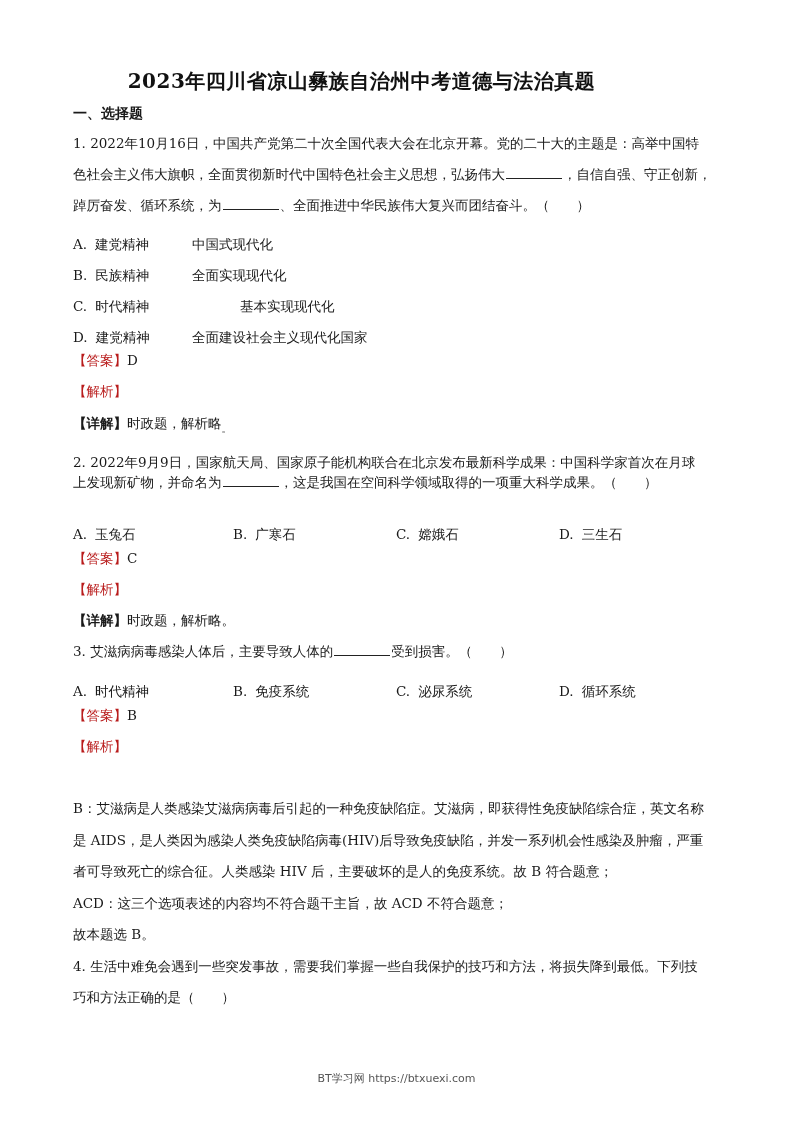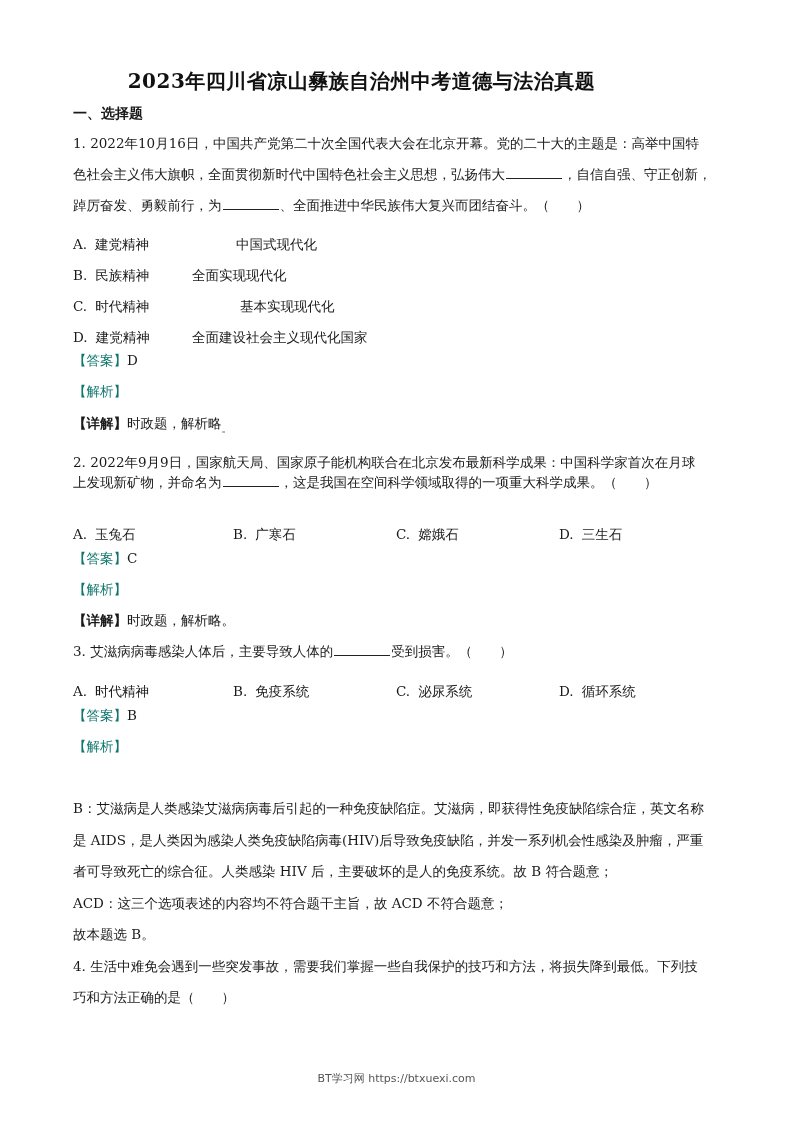--- a/index.html
+++ b/index.html
@@ -8,47 +8,47 @@
   .page { position:absolute; left:0; top:0; width:793px; height:1122px; }
   .title { position:absolute; left:0; width:723px; top:68px; text-align:center;
            font-size:20px; font-weight:bold; letter-spacing:0.5px; color:#111; }
   .line { position:absolute; left:73px; width:650px; font-size:13.5px; line-height:20px;
           white-space:nowrap; color:#1a1a1a; }
   .section { font-weight:bold; font-size:14px; }
   .blank { display:inline-block; width:56px; border-bottom:1px solid #222; height:14px; vertical-align:baseline; margin:0 1px; }
   .opt-row { position:absolute; left:73px; width:650px; font-size:13.5px; line-height:20px; white-space:nowrap; }
   .opt { position:absolute; top:8px; }
   .opt .letter { margin-right:8px; }
-  .tag { color:#0f766e; }
+  .tag { color:#b91c1c; }
   .ansval { color:#1a1a1a; }
   .bold-bracket { font-weight:bold; }
   .dot { font-size:10px; vertical-align:-4px; }
   .footer { position:absolute; left:0; width:793px; top:1071px; text-align:center;
             font-family:"DejaVu Sans","Liberation Sans",sans-serif; font-size:11px; color:#555; }
 </style>
 </head>
 <body>
 
 <div class="page">
 
   <div class="title">2023年四川省凉山彝族自治州中考道德与法治真题</div>
 
   <div class="line section" style="top:103px;">一、选择题</div>
 
   <div class="line" style="top:133px;">1. 2022年10月16日，中国共产党第二十次全国代表大会在北京开幕。党的二十大的主题是：高举中国特</div>
   <div class="line" style="top:164px;">
     <span>色社会主义伟大旗帜，全面贯彻新时代中国特色社会主义思想，弘扬伟大</span><span class="blank"></span><span>，自信自强、守正创新，</span>
   </div>
   <div class="line" style="top:195px;">
-    <span>踔厉奋发、勇毅前行，为</span><span class="blank"></span><span>、全面推进中华民族伟大复兴而团结奋斗。（　　）</span>
+    <span>踔厉奋发、循环系统，为</span><span class="blank"></span><span>、全面推进中华民族伟大复兴而团结奋斗。（　　）</span>
   </div>
 
   <div class="opt-row" style="top:226px;">
     <span class="opt" style="left:0;"><span class="letter">A.</span><span>建党精神</span></span>
-    <span class="opt" style="left:119px;margin-left:44px;">中国式现代化</span>
+    <span class="opt" style="left:119px;">中国式现代化</span>
   </div>
   <div class="opt-row" style="top:257px;">
     <span class="opt" style="left:0;"><span class="letter">B.</span><span>民族精神</span></span>
     <span class="opt" style="left:119px;">全面实现现代化</span>
   </div>
   <div class="opt-row" style="top:288px;">
     <span class="opt" style="left:0;"><span class="letter">C.</span><span>时代精神</span></span>
     <span class="opt" style="left:119px;margin-left:48px;">基本实现现代化</span>
   </div>
   <div class="opt-row" style="top:319px;">

